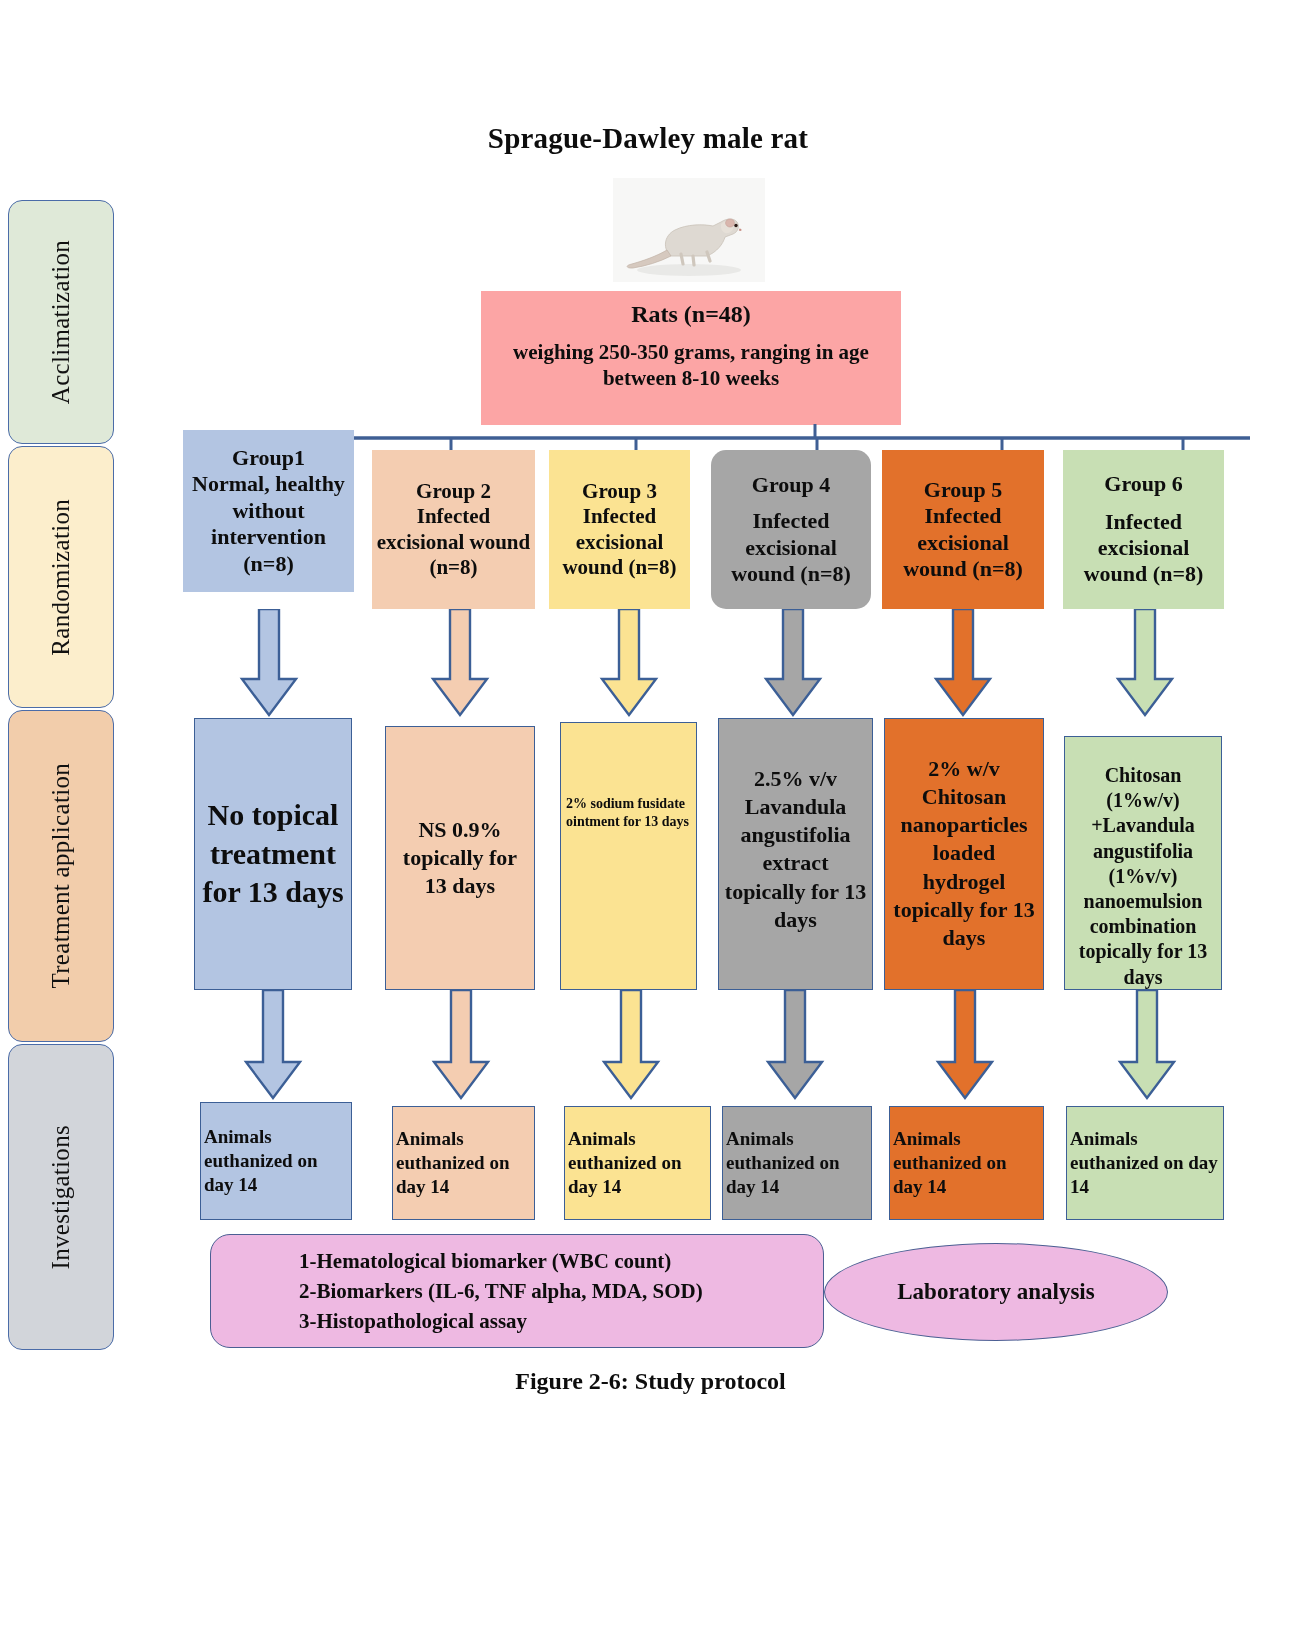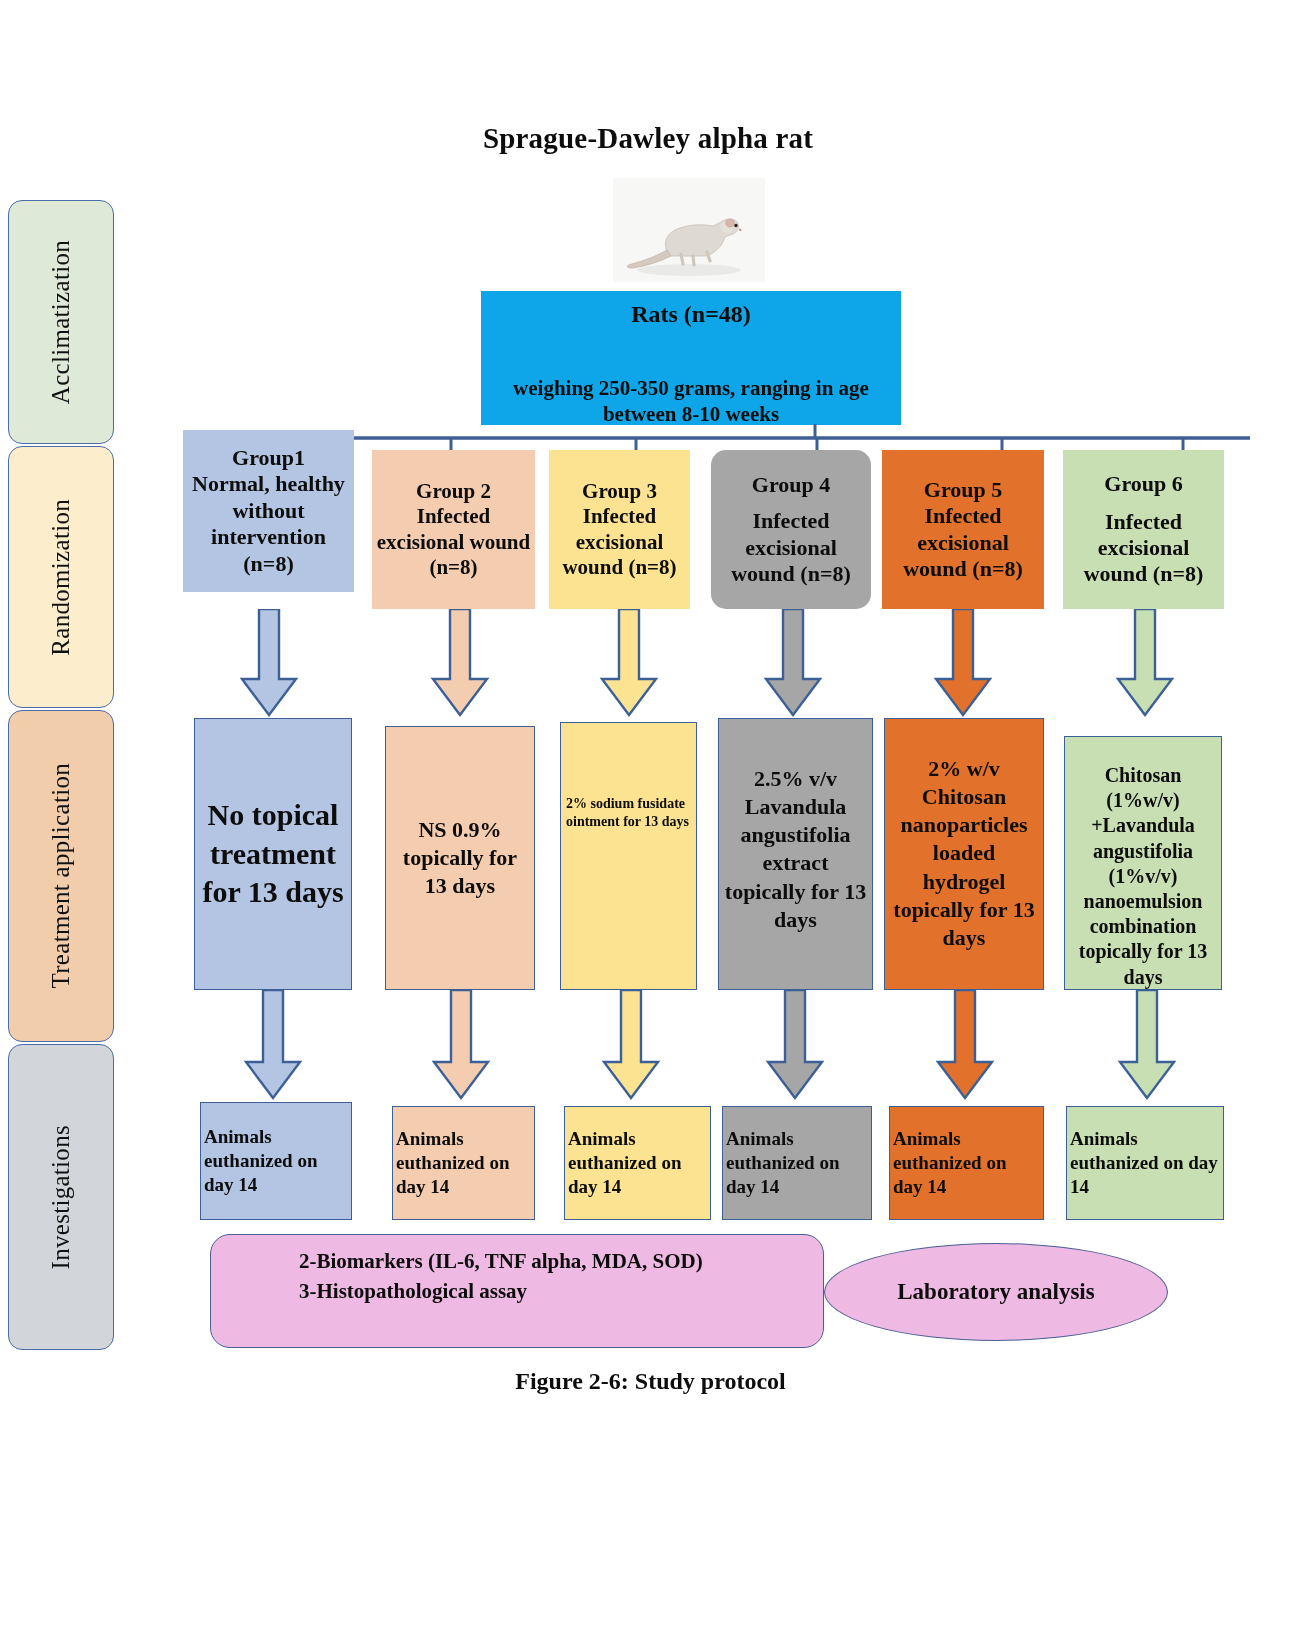--- a/index.html
+++ b/index.html
@@ -36,24 +36,23 @@
     font-size:25px;letter-spacing:.3px;white-space:nowrap;color:#111;
   }
   #phase-0{top:200px;height:244px;background:#dfe9d8;}
   #phase-1{top:446px;height:262px;background:#fceecc;}
   #phase-2{top:710px;height:332px;background:#f2cdab;}
   #phase-3{top:1044px;height:306px;background:#d2d5da;}
 
   
   #master-box{
     position:absolute;left:481px;top:291px;width:420px;height:134px;
-    background:#0ea5e9;box-sizing:border-box;
+    background:#fca5a5;box-sizing:border-box;
     display:flex;flex-direction:column;align-items:center;justify-content:flex-start;
     padding-top:10px;
-    gap:36px;
   }
   #master-box .ln1{font-size:24px;font-weight:bold;margin-bottom:12px;}
   #master-box .ln2{font-size:21px;font-weight:bold;text-align:center;line-height:1.22;padding:0 6px;}
 
   
   #connector{position:absolute;left:170px;top:424px;width:1080px;height:32px;}
   #connector svg{display:block;}
 
   .gbox{
     position:absolute;box-sizing:border-box;
@@ -97,21 +96,21 @@
   #caption{
     position:absolute;left:5px;right:0;top:1368px;text-align:center;
     font-size:24px;font-weight:bold;
   }
 </style>
 </head>
 <body>
 
 <div class="canvas">
 
-  <div id="fig-title">Sprague-Dawley alpha rat</div>
+  <div id="fig-title">Sprague-Dawley male rat</div>
 
   <div id="rat-photo">
     <svg viewBox="0 0 152 104" xmlns="http://www.w3.org/2000/svg" aria-hidden="true">
       <rect x="0" y="0" width="152" height="104" fill="#f7f7f6"></rect>
       <ellipse cx="76" cy="92" rx="52" ry="6" fill="#e9e9e7"></ellipse>
       <path d="M58 78 C50 72 50 58 62 52 C74 46 90 46 100 48 L108 44 C114 40 121 40 124 44 C127 48 125 54 120 56 L112 59 C110 66 104 74 94 78 Z" fill="#ded9d2" stroke="#c9c2b8" stroke-width="0.8"></path>
       <path d="M108 46 C112 42 118 42 120 46 C122 50 119 54 115 55 C111 56 107 52 108 46 Z" fill="#e6e0d8"></path>
       <ellipse cx="117" cy="45" rx="4.4" ry="4" fill="#d9b6ad" stroke="#c49e95" stroke-width="0.6"></ellipse>
       <circle cx="123" cy="47.5" r="1.7" fill="#2b1a16"></circle>
       <path d="M126.6 50.6 c1.6 .2 2.4 1.2 1.8 2 -0.6 .7 -2 .5 -2.6 -.4 z" fill="#c78f86"></path>
@@ -273,20 +272,21 @@
   <div class="arrow" style="left:1114px;top:990px;width:66px;height:112px;">
     <svg viewBox="0 0 66 112" xmlns="http://www.w3.org/2000/svg">
         <polygon points="23,0 43,0 43,72 60,72 33,108 6,72 23,72" fill="#c8dfb4" stroke="#3c5f96" stroke-width="2.4"></polygon>
       </svg>
   </div>
   <div class="ebox" style="left:1066px;top:1106px;width:158px;height:114px;background:#c8dfb4;">
     <div>Animals euthanized on day 14</div>
   </div>
 
   <div id="investigations-box">
+    <div>1-Hematological biomarker (WBC count)</div>
     <div>2-Biomarkers (IL-6, TNF alpha, MDA, SOD)</div>
     <div>3-Histopathological assay</div>
   </div>
 
   <div id="lab-ellipse">
     <span>Laboratory analysis</span>
   </div>
 
   <div id="caption">Figure 2-6: Study protocol</div>
 

